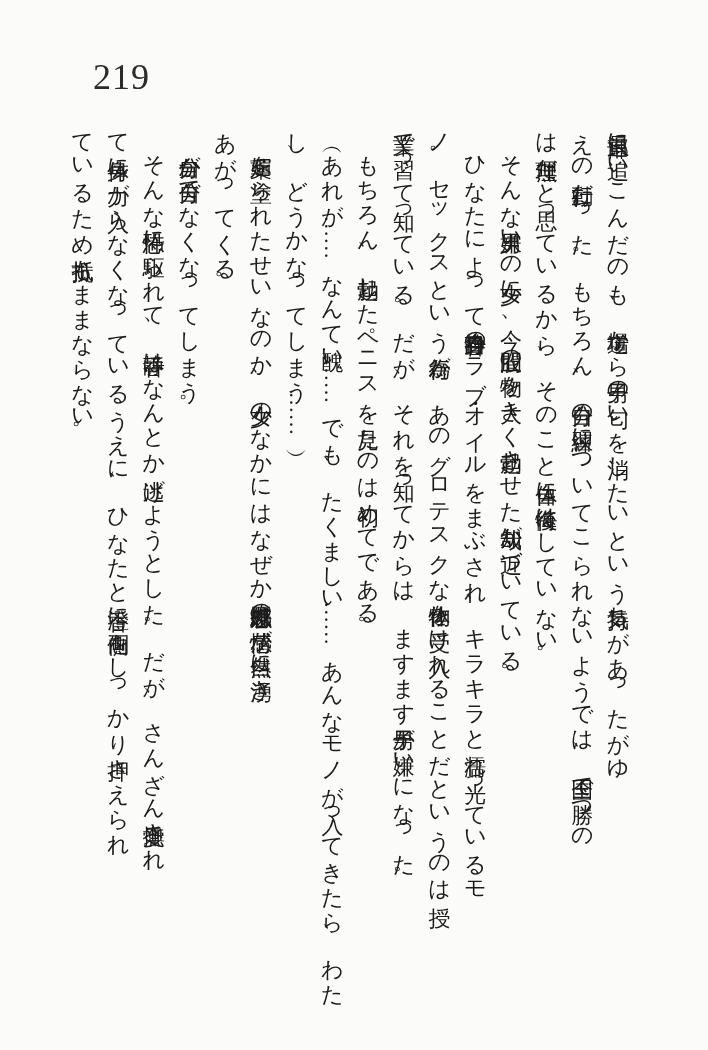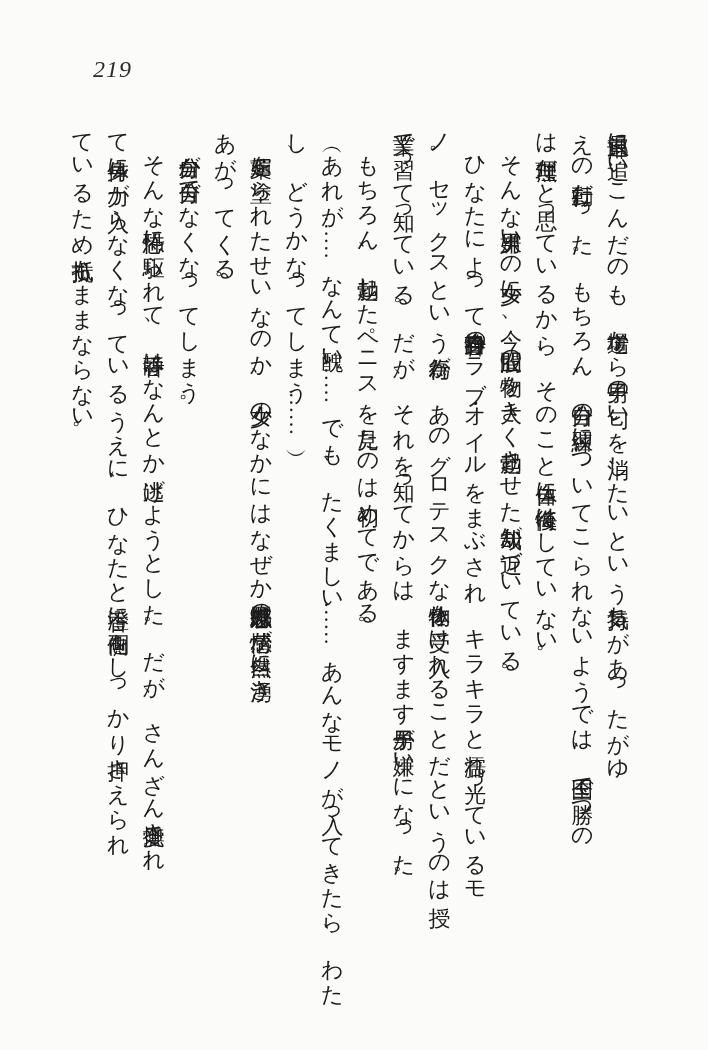--- a/index.html
+++ b/index.html
@@ -13,22 +13,21 @@
     height: 1050px;
     margin: 0 auto;
     background: #fbfbf9;
     overflow: hidden;
     font-family: "Liberation Serif", "DejaVu Serif", serif;
   }
   .page-number {
     position: absolute;
     left: 93px;
     top: 56px;
-    font-size: 24px;
-    font-style: italic;
+    font-size: 36px;
     letter-spacing: 1px;
     color: #2b2b2b;
   }
   .text-block {
     position: absolute;
     top: 118px;
     right: 72px;
     writing-mode: vertical-rl;
     text-orientation: mixed;
     font-size: 22px;

